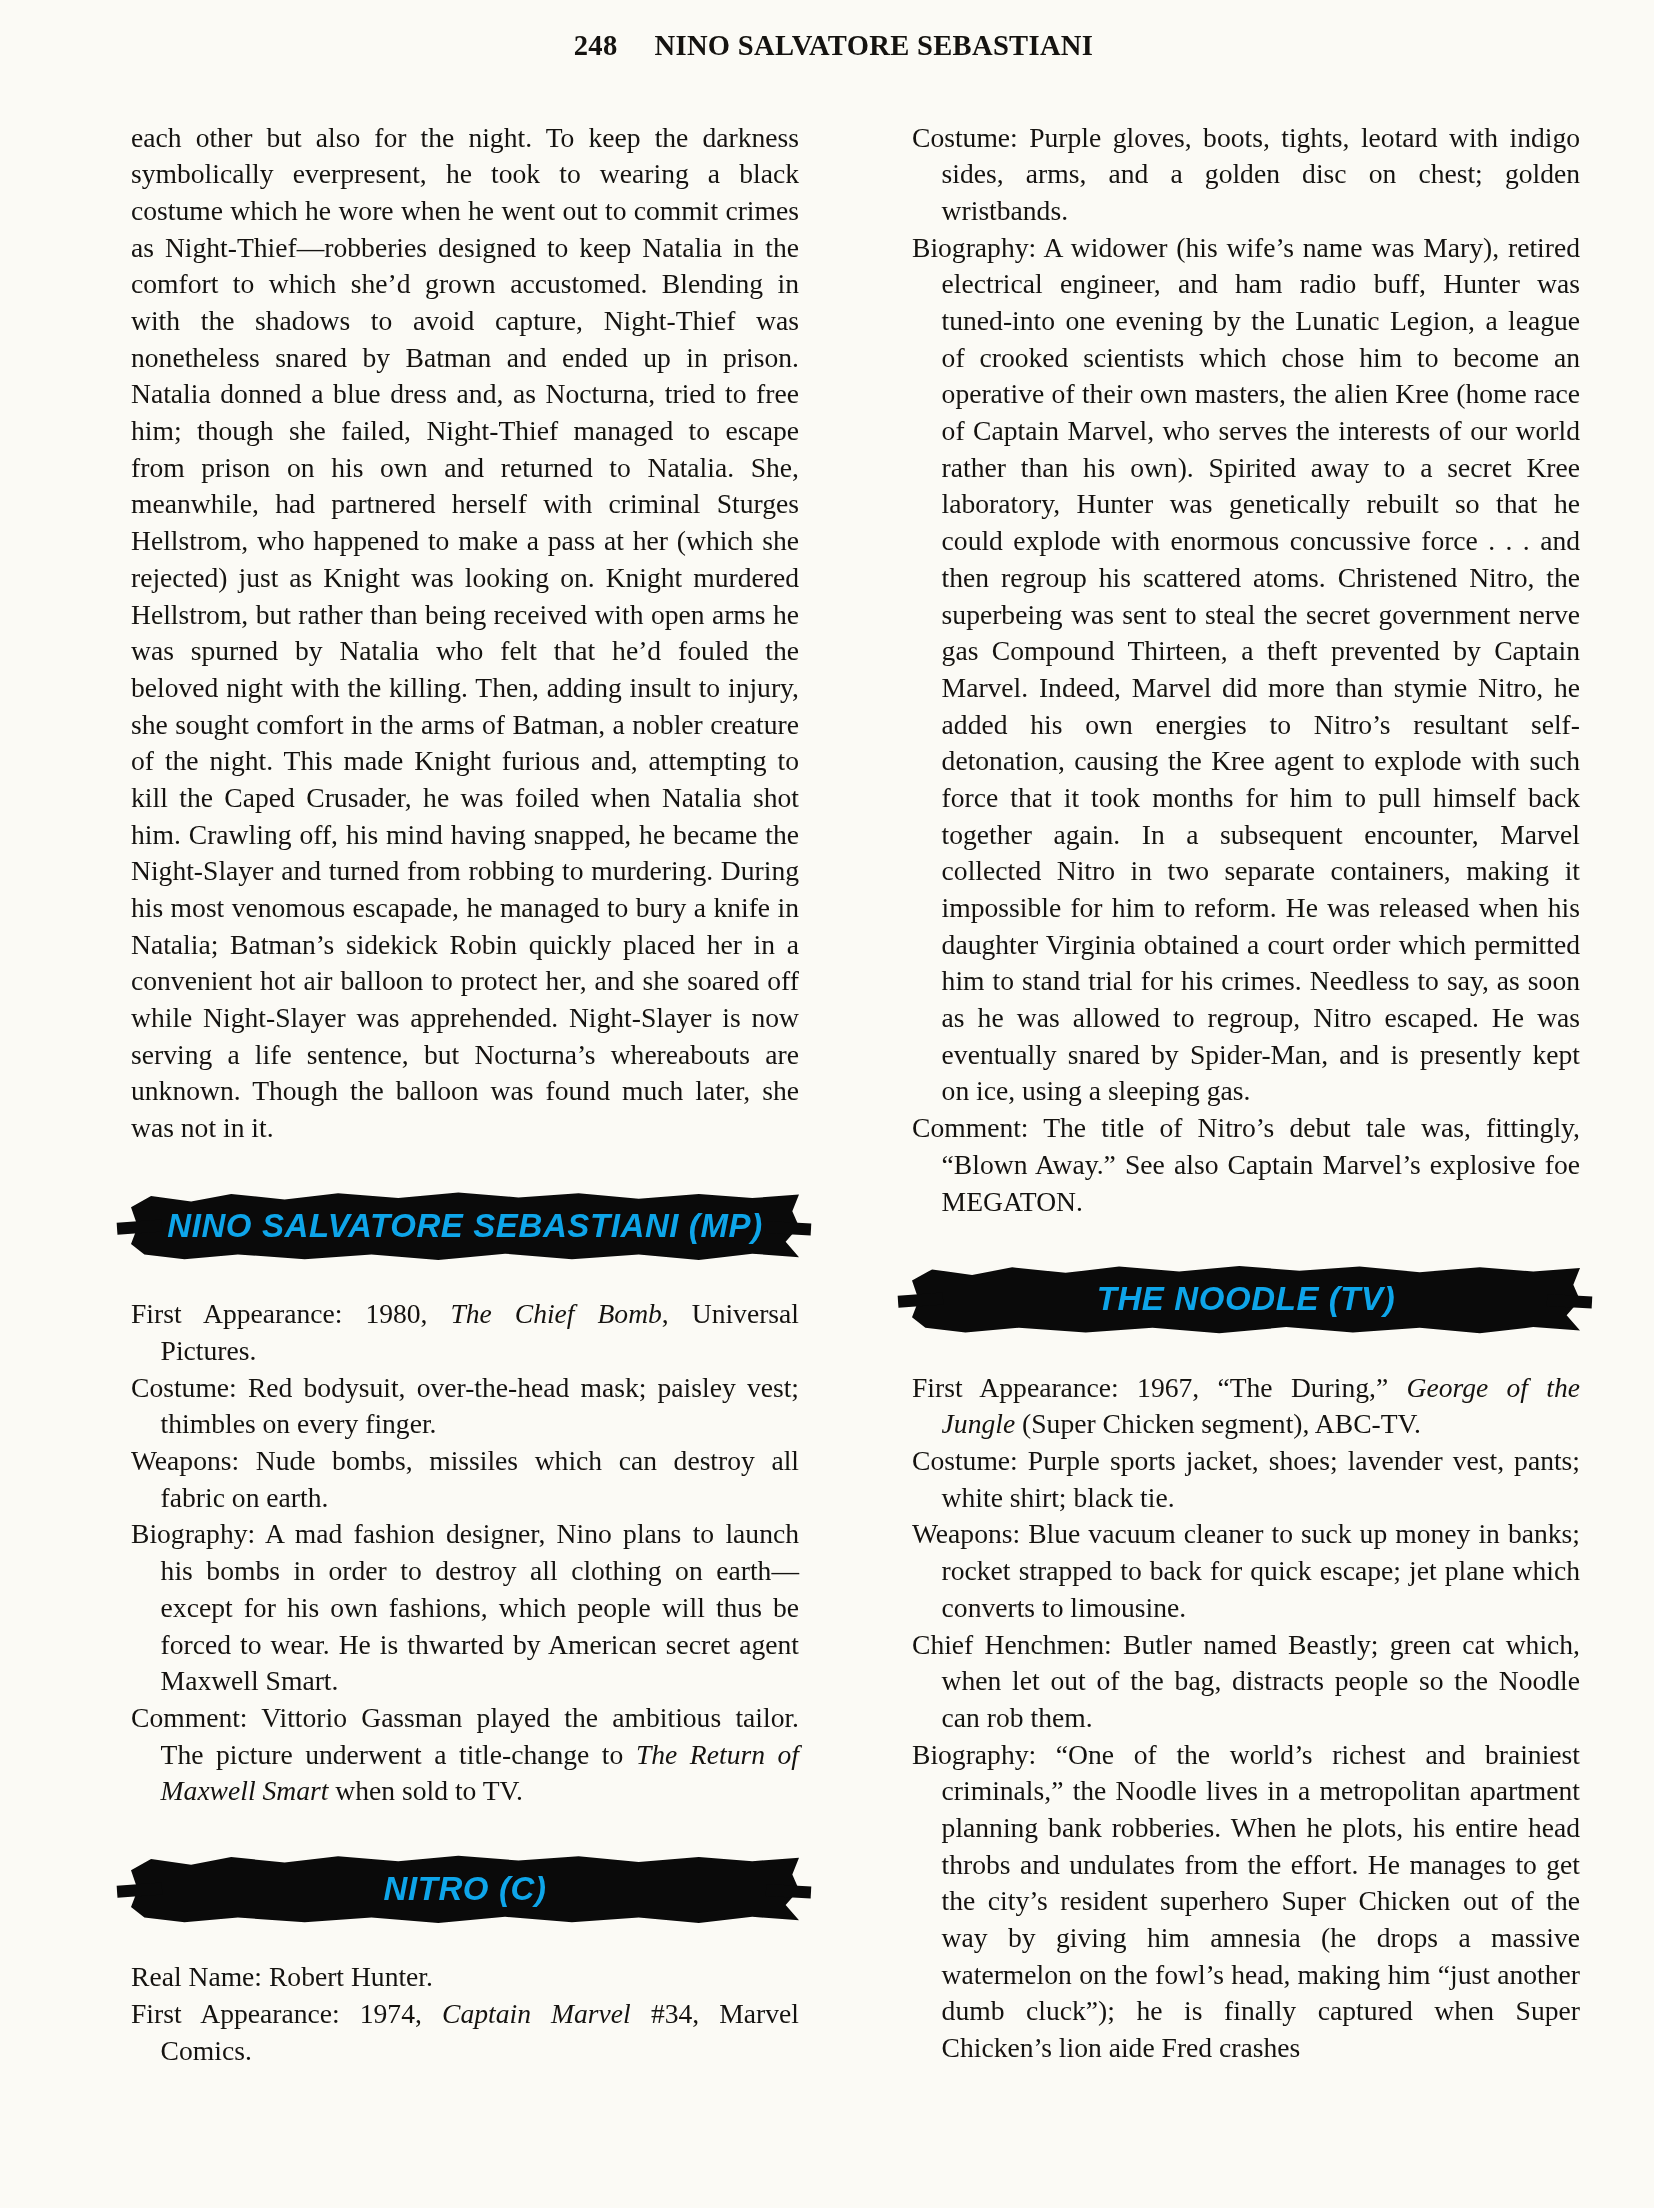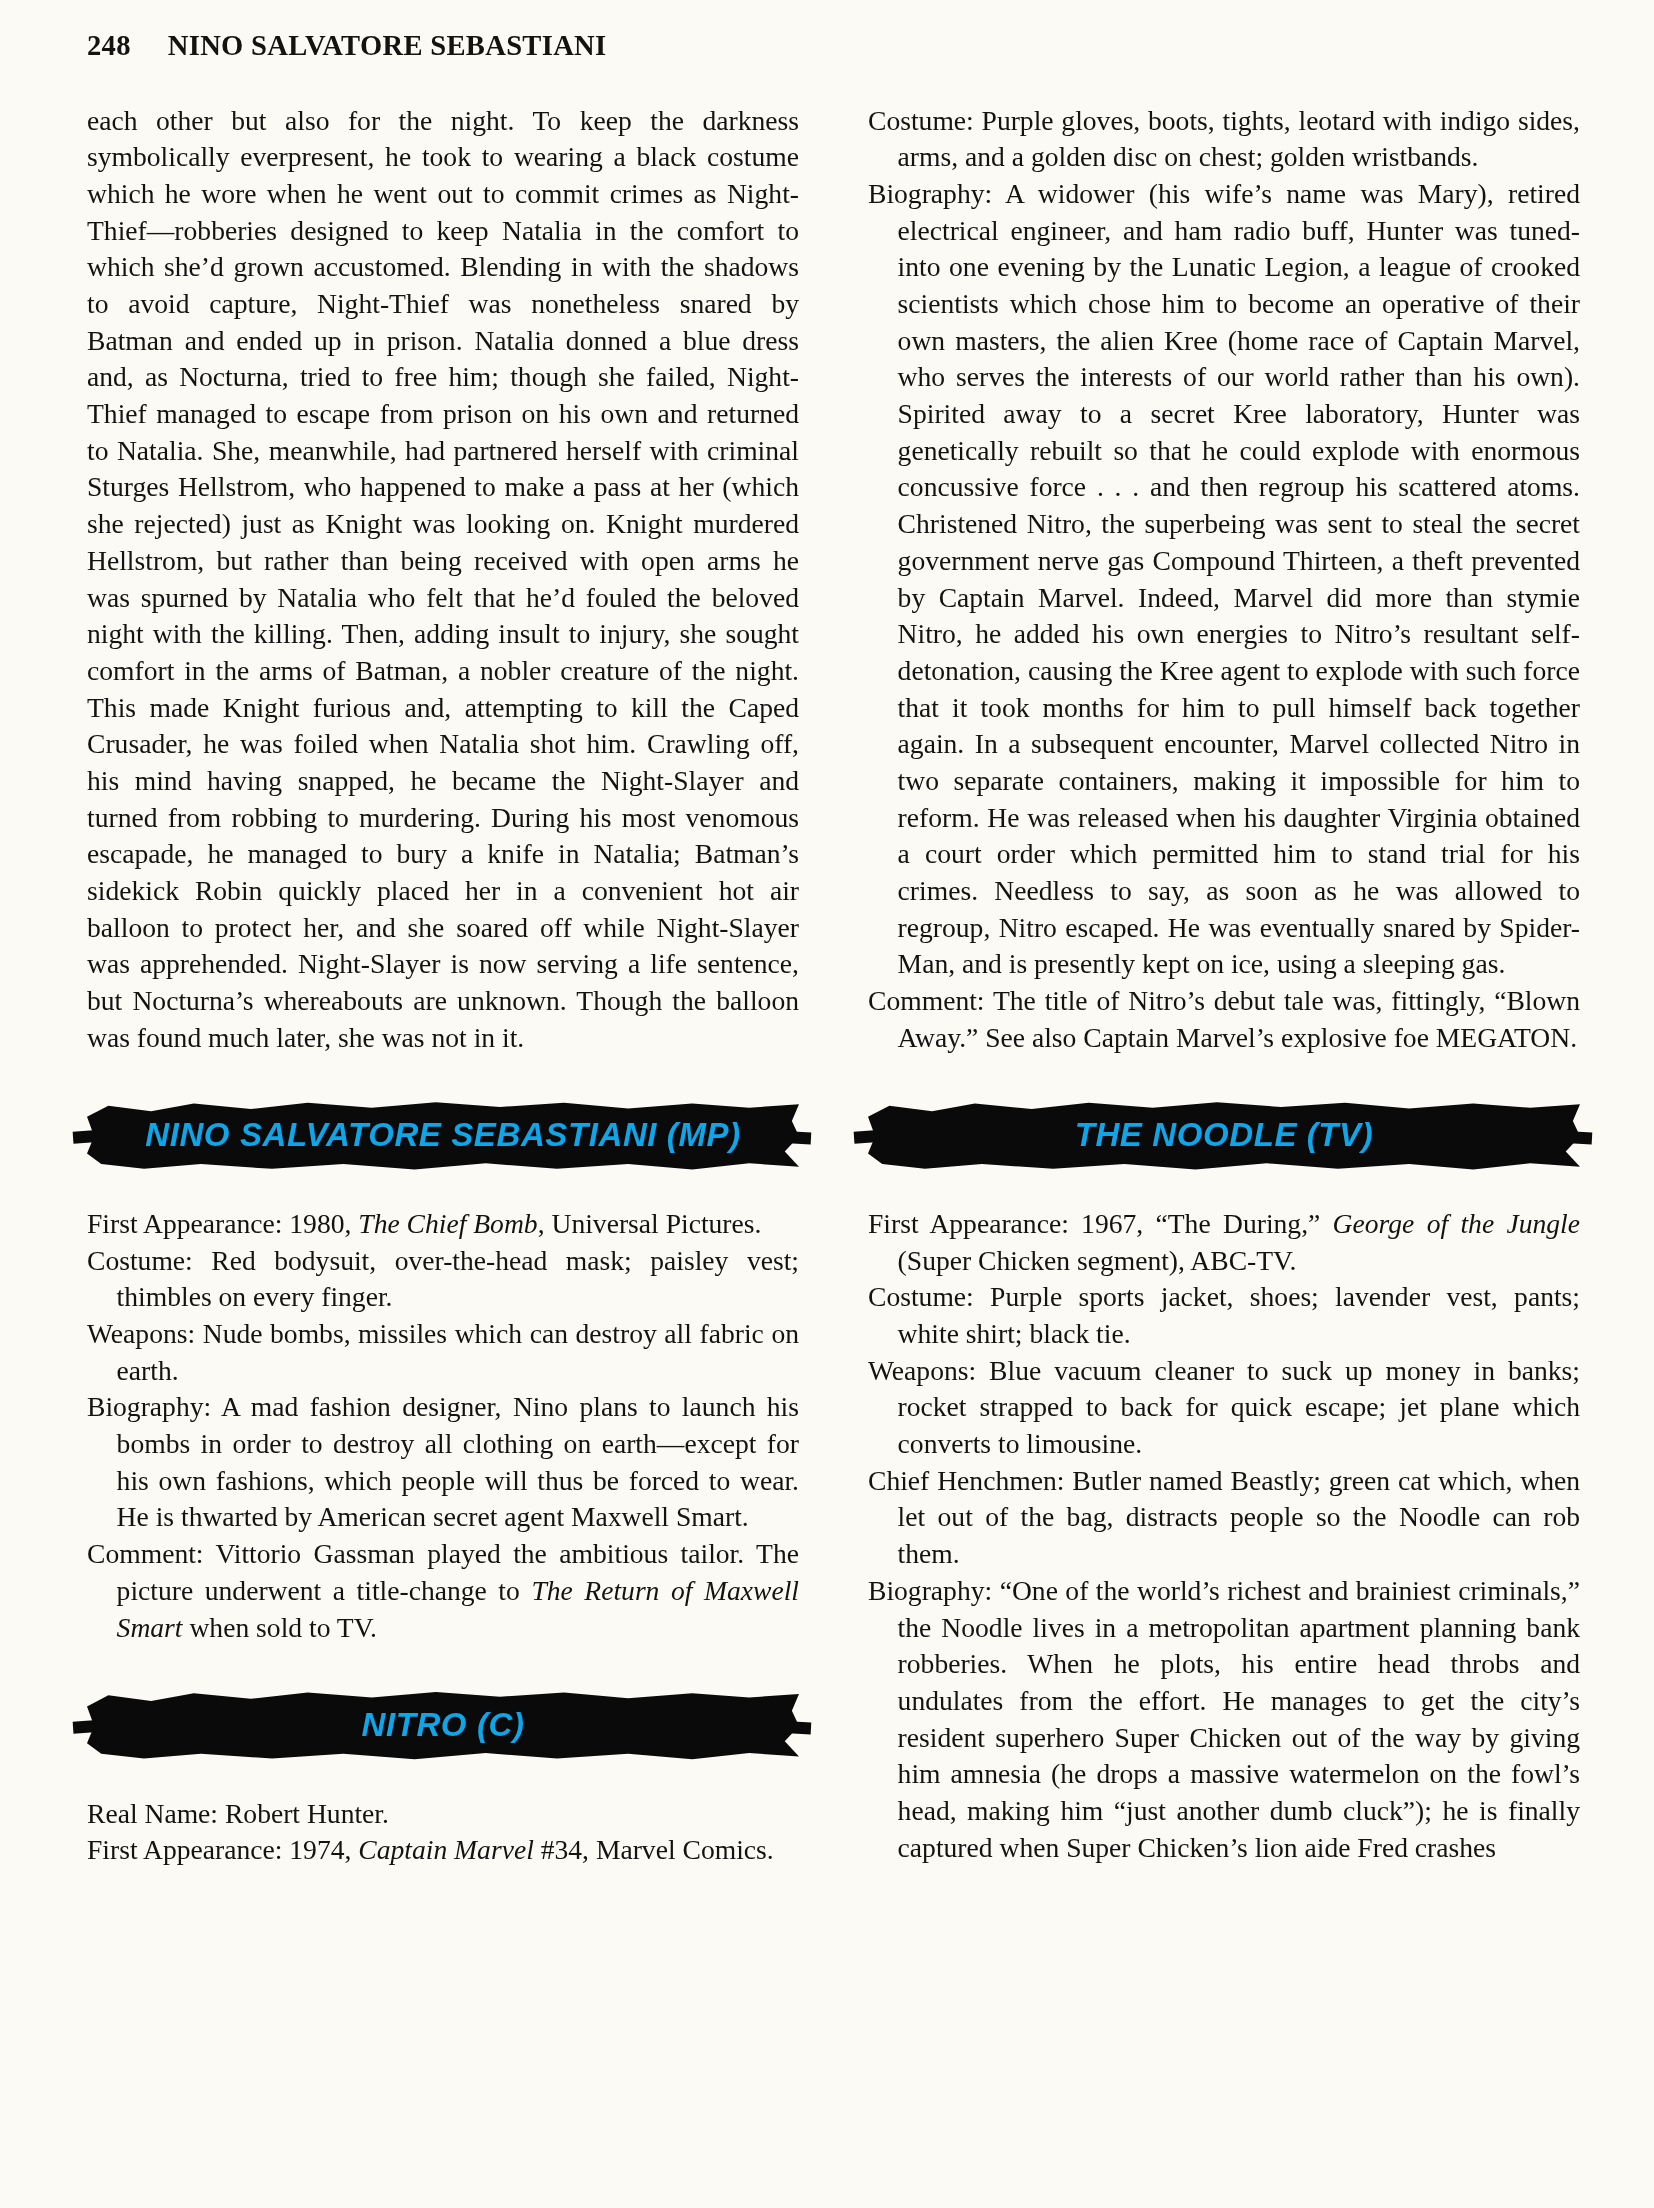--- a/index.html
+++ b/index.html
@@ -19,30 +19,32 @@
     color: #151310;
     font-family: "Liberation Serif", serif;
   }
   .header {
     display: flex;
     align-items: baseline;
     gap: 37px;
     font-weight: bold;
     font-size: 28.6px;
     letter-spacing: 0.3px;
-    margin-bottom: 41px;
+    margin-bottom: 58px;
+    justify-content: center;
   }
   .columns {
     display: flex;
     gap: 69px;
     align-items: flex-start;
   }
   .column {
     flex: 1 1 0;
     min-width: 0;
+    margin-left: 44px;
   }
   .para, .field {
     font-size: 27.6px;
     line-height: 1.33;
     text-align: justify;
   }
   .field {
     padding-left: 29.6px;
     text-indent: -29.6px;
   }

